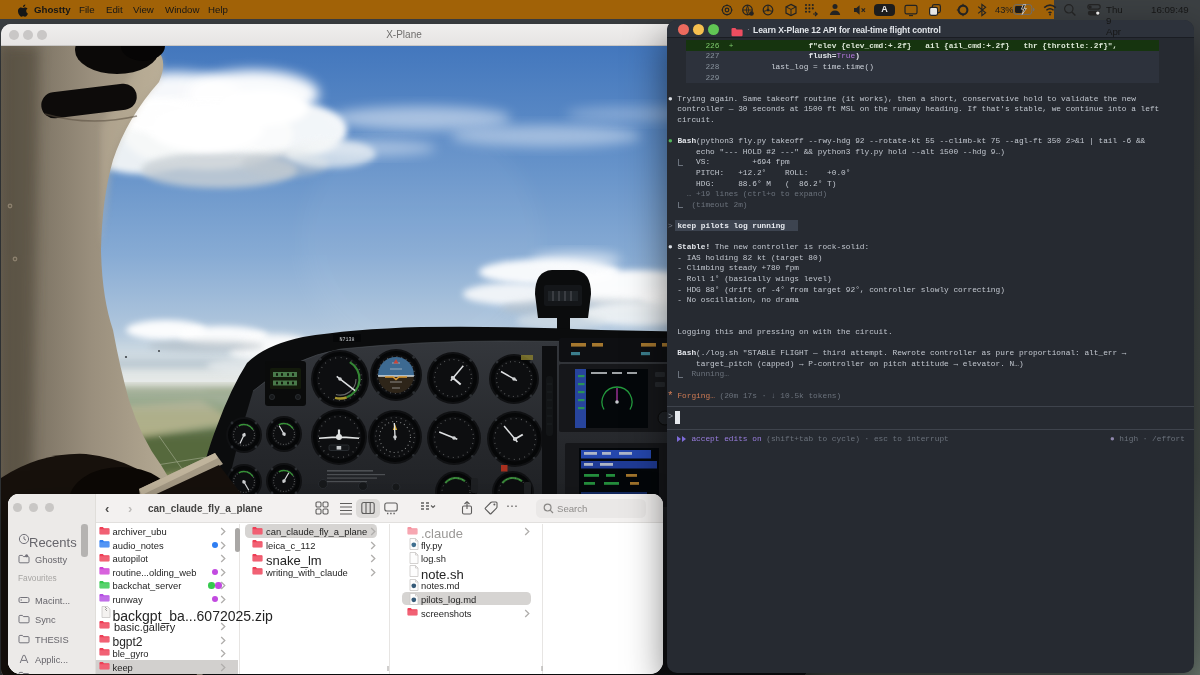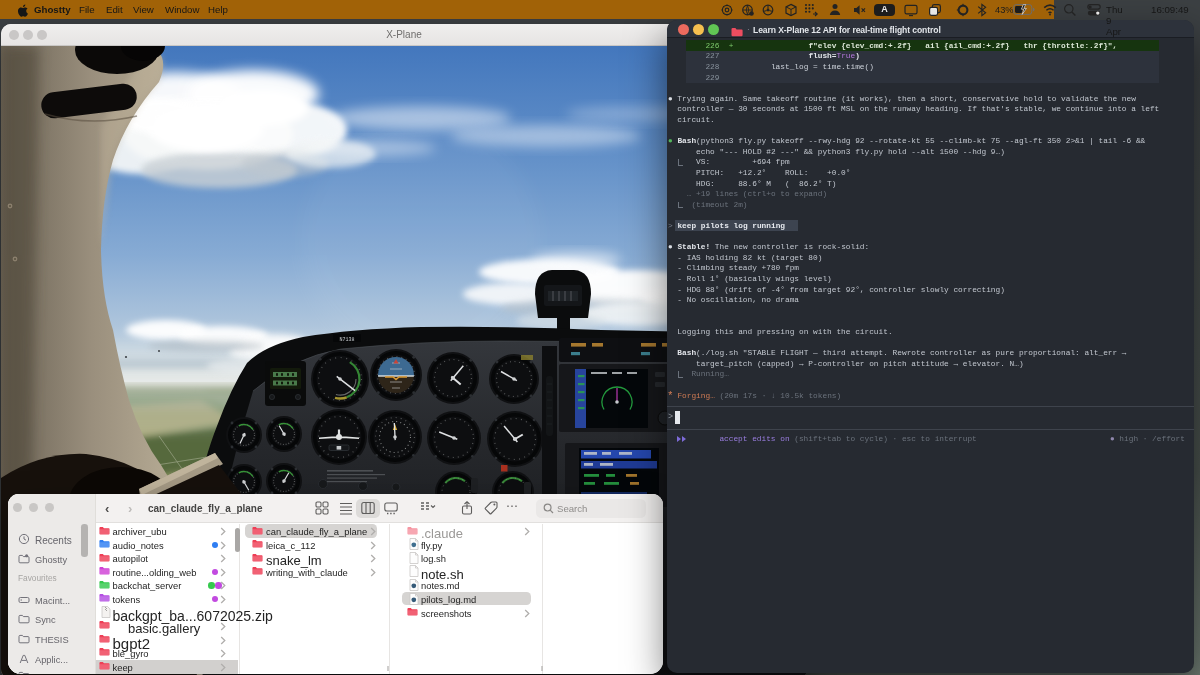--- a/index.html
+++ b/index.html
@@ -30,21 +30,21 @@
   #termbar { position:absolute; left:0; top:0; width:100%; height:17.5px;
     background:#2d323b; border-bottom:1px solid #1a1d23; }
   #termbar .tl { position:absolute; width:11px; height:11px; border-radius:50%; }
   .tline { position:absolute; white-space:pre; font-size:7.8px; line-height:10.6px;
     color:#c2c7cf; letter-spacing:0; }
   .tg { color:#6b727c; }
   .tw { color:#e2e5ea; font-weight:bold; }
   .tgrn { color:#53b65c; }
   .tpur { color:#b678dd; }
   .torg { color:#cf7b54; }
-  .tvio { color:#9a7ee0;padding-left:28px; }
+  .tvio { color:#9a7ee0; }
 </style>
 </head>
 <body>
 
 <div id="xplane">
   <div id="xpcontent">
       <svg width="806" height="633" viewBox="0 0 806 633" style="position:absolute;left:0;top:0">
 <defs>
 <linearGradient id="sky" x1="0" y1="0" x2="0" y2="1">
  <stop offset="0" stop-color="#4377bd"></stop>
@@ -458,21 +458,21 @@
 <div style="position:absolute;left:88px;top:0;width:567px;height:29px;background:#f3f1f0;border-bottom:1px solid #e2e0de"></div>
 <div style="position:absolute;left:0;top:0;width:88px;height:180px;background:#eceae8;border-right:1px solid #e0deda"></div>
 <div style="position:absolute;left:4.5px;top:8.5px;width:9.5px;height:9.5px;border-radius:50%;background:#c9c7c5"></div>
 <div style="position:absolute;left:20.5px;top:8.5px;width:9.5px;height:9.5px;border-radius:50%;background:#c9c7c5"></div>
 <div style="position:absolute;left:36.5px;top:8.5px;width:9.5px;height:9.5px;border-radius:50%;background:#c9c7c5"></div>
 <div style="position:absolute;left:10px;top:79px;font-size:8.3px;color:#a7a5a3">Favourites</div>
 <svg style="position:absolute;left:10px;top:39px" width="12" height="12" viewBox="0 0 12 12" fill="none" stroke="#73727a" stroke-width="1">
       <circle cx="6" cy="6" r="4.6"></circle>
       <path d="M6 3.4 L6 6 L8 7.2"></path>
     </svg>
-<div style="position:absolute;left:27px;top:40.5px;font-size:10px;color:#66656b">Recents</div>
+<div style="position:absolute;left:21px;top:40.5px;font-size:13px;color:#66656b">Recents</div>
 <svg style="position:absolute;left:10px;top:59px" width="12" height="12" viewBox="0 0 12 12" fill="none" stroke="#73727a" stroke-width="1">
       <path d="M1 3.4 Q1 2.4 2 2.4 L4.4 2.4 L5.4 3.6 L10 3.6 Q11 3.6 11 4.6 L11 8.8 Q11 9.8 10 9.8 L2 9.8 Q1 9.8 1 8.8 Z"></path>
       <circle cx="8.6" cy="2.8" r="1.5" fill="#73727a" stroke="none"></circle>
     </svg>
 <div style="position:absolute;left:27px;top:60.5px;font-size:9.3px;color:#66656b">Ghostty</div>
 <svg style="position:absolute;left:10px;top:100px" width="12" height="12" viewBox="0 0 12 12" fill="none" stroke="#73727a" stroke-width="1">
       <rect x="1" y="3.5" width="10" height="5" rx="1.4"></rect>
       <circle cx="3.2" cy="6" r="0.7" fill="#73727a" stroke="none"></circle>
     </svg>
 <div style="position:absolute;left:27px;top:101.5px;font-size:9.3px;color:#66656b">Macint...</div>
@@ -581,43 +581,43 @@
 <div style="position:absolute;left:104.5px;top:86.4px;font-size:9.4px;color:#242424">backchat_server</div>
 <div style="position:absolute;left:200.2px;top:88.2px;width:6.5px;height:6.5px;border-radius:50%;background:#35c94d"></div>
 <div style="position:absolute;left:207.2px;top:88.2px;width:6.5px;height:6.5px;border-radius:50%;background:#c24ae0"></div>
 <svg style="position:absolute;left:211.5px;top:87.4px" width="6" height="9" viewBox="0 0 6 9" fill="none" stroke="#b0aeac" stroke-width="1.3">
       <path d="M1.2 1 L4.8 4.5 L1.2 8"></path>
     </svg>
 <svg style="position:absolute;left:91px;top:99.25px;" width="11" height="9.5" viewBox="0 0 13 11">
       <path d="M0.5 2.2 Q0.5 1 1.7 1 L4.6 1 L5.8 2.5 L11.4 2.5 Q12.5 2.5 12.5 3.7 L12.5 8.8 Q12.5 10 11.3 10 L1.7 10 Q0.5 10 0.5 8.8 Z" fill="#b44fe3"></path>
       <path d="M0.5 3.6 L12.5 3.6 L12.5 8.8 Q12.5 10 11.3 10 L1.7 10 Q0.5 10 0.5 8.8 Z" fill="#ffffff" opacity="0.18"></path>
     </svg>
-<div style="position:absolute;left:104.5px;top:99.95px;font-size:9.4px;color:#242424">tokens</div>
+<div style="position:absolute;left:104.5px;top:99.95px;font-size:9.4px;color:#242424">runway</div>
 <div style="position:absolute;left:203.7px;top:101.75px;width:6.5px;height:6.5px;border-radius:50%;background:#c24ae0"></div>
 <svg style="position:absolute;left:211.5px;top:100.95px" width="6" height="9" viewBox="0 0 6 9" fill="none" stroke="#b0aeac" stroke-width="1.3">
       <path d="M1.2 1 L4.8 4.5 L1.2 8"></path>
     </svg>
 <svg style="position:absolute;left:92.5px;top:112.10000000000001px" width="10" height="12" viewBox="0 0 10 12">
       <path d="M1 0.5 L6.5 0.5 L9 3 L9 11.5 L1 11.5 Z" fill="#f4f2f0" stroke="#c9c7c5" stroke-width="0.8"></path>
       <path d="M4.5 1 v1 M5.5 2 v1 M4.5 3 v1 M5.5 4 v1" stroke="#9a9896" stroke-width="0.9" fill="none"></path>
     </svg>
 <div style="position:absolute;left:104.5px;top:113.50000000000001px;font-size:14px;color:#242424">backgpt_ba...6072025.zip</div>
 <svg style="position:absolute;left:91px;top:126.35000000000001px;" width="11" height="9.5" viewBox="0 0 13 11">
       <path d="M0.5 2.2 Q0.5 1 1.7 1 L4.6 1 L5.8 2.5 L11.4 2.5 Q12.5 2.5 12.5 3.7 L12.5 8.8 Q12.5 10 11.3 10 L1.7 10 Q0.5 10 0.5 8.8 Z" fill="#ee3f56"></path>
       <path d="M0.5 3.6 L12.5 3.6 L12.5 8.8 Q12.5 10 11.3 10 L1.7 10 Q0.5 10 0.5 8.8 Z" fill="#ffffff" opacity="0.18"></path>
     </svg>
-<div style="position:absolute;left:120px;top:127.05000000000001px;font-size:13px;color:#242424">basic.gallery</div>
+<div style="position:absolute;left:106px;top:127.05000000000001px;font-size:11px;color:#242424">basic.gallery</div>
 <svg style="position:absolute;left:211.5px;top:128.05px" width="6" height="9" viewBox="0 0 6 9" fill="none" stroke="#b0aeac" stroke-width="1.3">
       <path d="M1.2 1 L4.8 4.5 L1.2 8"></path>
     </svg>
 <svg style="position:absolute;left:91px;top:139.9px;" width="11" height="9.5" viewBox="0 0 13 11">
       <path d="M0.5 2.2 Q0.5 1 1.7 1 L4.6 1 L5.8 2.5 L11.4 2.5 Q12.5 2.5 12.5 3.7 L12.5 8.8 Q12.5 10 11.3 10 L1.7 10 Q0.5 10 0.5 8.8 Z" fill="#ee3f56"></path>
       <path d="M0.5 3.6 L12.5 3.6 L12.5 8.8 Q12.5 10 11.3 10 L1.7 10 Q0.5 10 0.5 8.8 Z" fill="#ffffff" opacity="0.18"></path>
     </svg>
-<div style="position:absolute;left:104.5px;top:140.6px;font-size:15px;color:#242424">bgpt2</div>
+<div style="position:absolute;left:104.5px;top:140.6px;font-size:12px;color:#242424">bgpt2</div>
 <svg style="position:absolute;left:211.5px;top:141.6px" width="6" height="9" viewBox="0 0 6 9" fill="none" stroke="#b0aeac" stroke-width="1.3">
       <path d="M1.2 1 L4.8 4.5 L1.2 8"></path>
     </svg>
 <svg style="position:absolute;left:91px;top:153.45px;" width="11" height="9.5" viewBox="0 0 13 11">
       <path d="M0.5 2.2 Q0.5 1 1.7 1 L4.6 1 L5.8 2.5 L11.4 2.5 Q12.5 2.5 12.5 3.7 L12.5 8.8 Q12.5 10 11.3 10 L1.7 10 Q0.5 10 0.5 8.8 Z" fill="#ee3f56"></path>
       <path d="M0.5 3.6 L12.5 3.6 L12.5 8.8 Q12.5 10 11.3 10 L1.7 10 Q0.5 10 0.5 8.8 Z" fill="#ffffff" opacity="0.18"></path>
     </svg>
 <div style="position:absolute;left:104.5px;top:154.14999999999998px;font-size:9.4px;color:#242424">ble_gyro</div>
 <svg style="position:absolute;left:211.5px;top:155.14999999999998px" width="6" height="9" viewBox="0 0 6 9" fill="none" stroke="#b0aeac" stroke-width="1.3">
       <path d="M1.2 1 L4.8 4.5 L1.2 8"></path>

